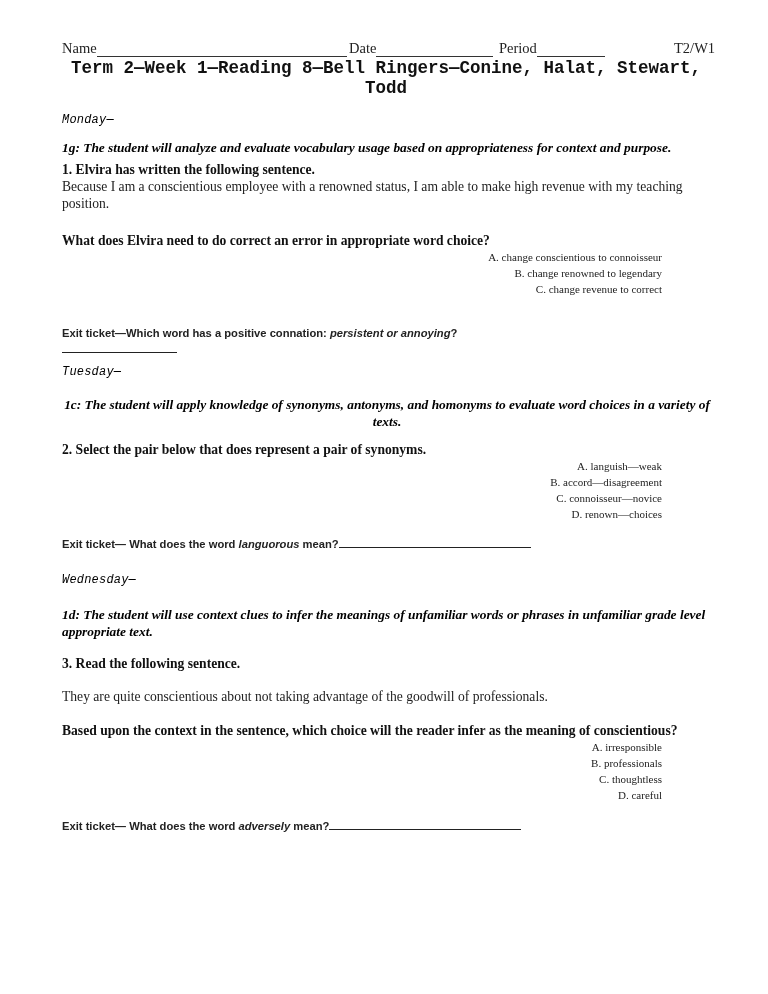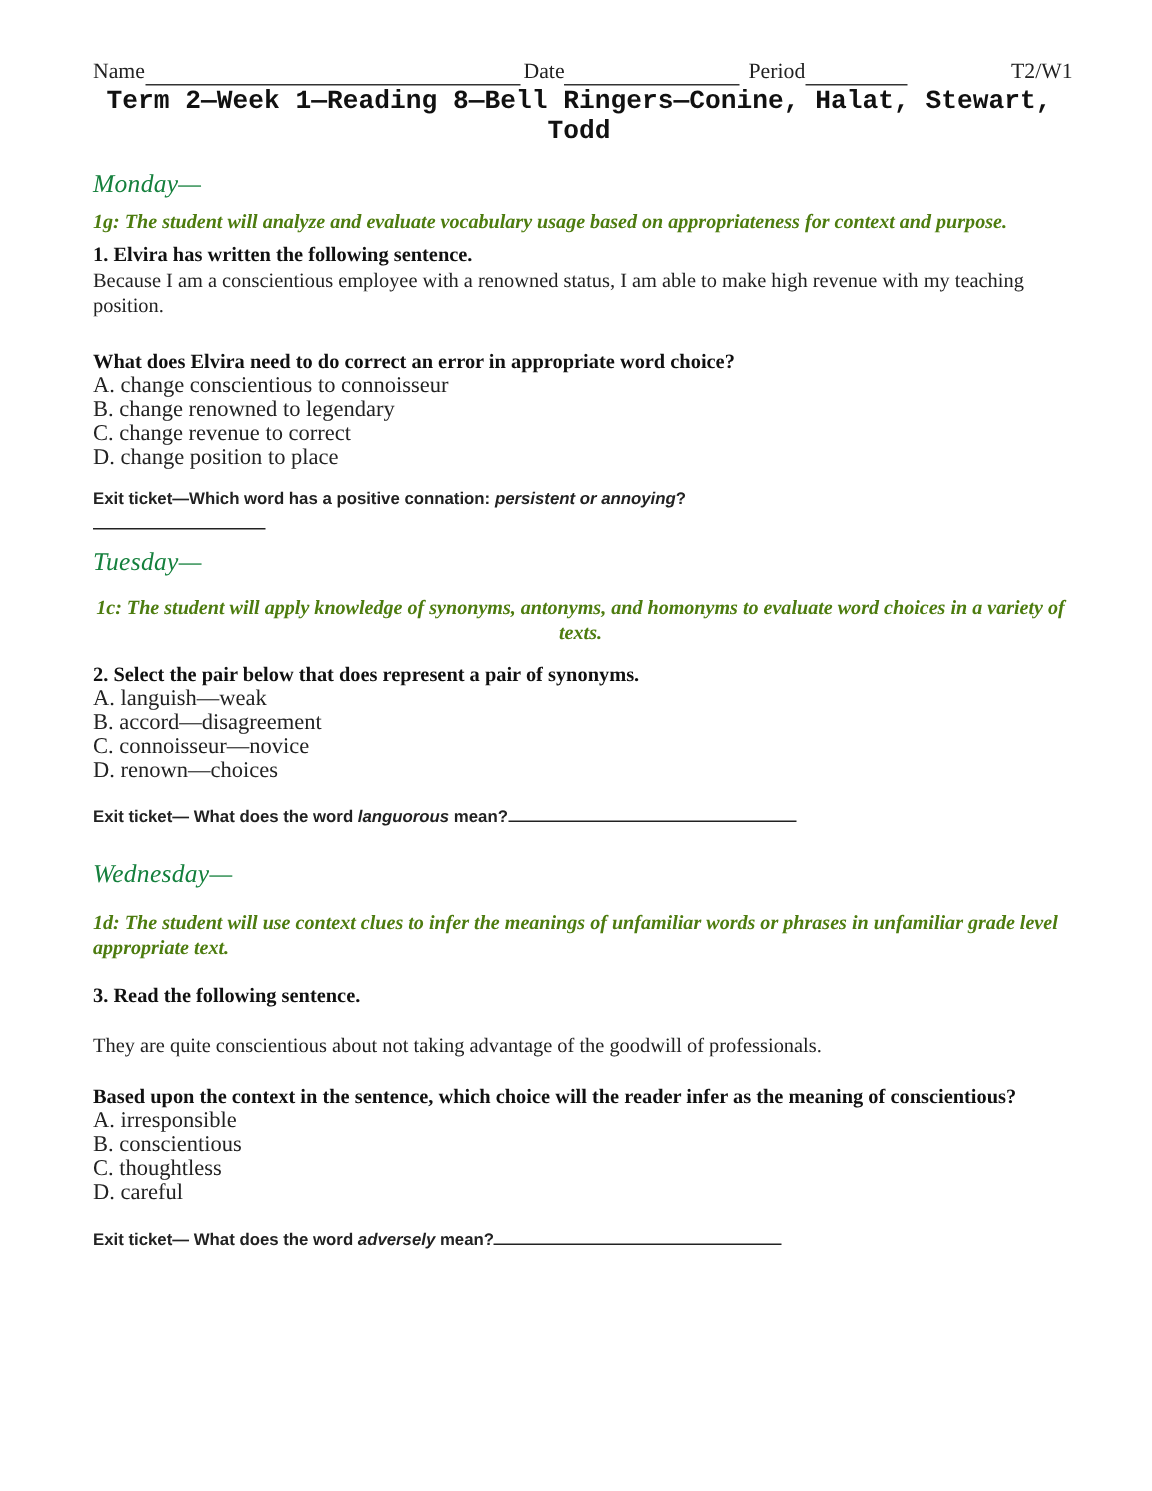--- a/index.html
+++ b/index.html
@@ -8,34 +8,34 @@
 
   .hdr-row { position: absolute; left: 61px; top: 40px; width: 650px; height: 18px;
              font-family: "Liberation Serif", serif; font-size: 14.5px; color: #222; }
   .hdr-row span { position: absolute; top: 0; white-space: nowrap; }
   .blank { display: inline-block; border-bottom: 1px solid #333; height: 14px; vertical-align: bottom; }
 
   .title { position: absolute; left: 55px; top: 58px; width: 660px; text-align: center;
            font-family: "Liberation Mono", monospace; font-weight: bold; font-size: 17.5px;
            line-height: 20px; color: #111; }
 
-  .day { position: absolute; left: 61px; font-family: Liberation Serif, serif; font-style: italic;
-         font-size: 17px; color: #15803d; letter-spacing: 0.2px; }
+  .day { position: absolute; left: 61px; font-family: Liberation Mono, monospace; font-style: italic;
+         font-size: 12px; color: #000000; letter-spacing: 0.2px; }
 
   .objective { position: absolute; left: 61px; width: 650px; font-family: "Liberation Serif", serif;
-               font-style: italic; font-weight: bold; font-size: 13.4px; line-height: 17px; color: #4d7c0f; }
+               font-style: italic; font-weight: bold; font-size: 13.4px; line-height: 17px; color: #000000; }
 
   .qtitle { position: absolute; left: 61px; width: 660px; font-family: "Liberation Serif", serif;
             font-weight: bold; font-size: 13.6px; line-height: 16px; color: #111; }
 
   .body-text { position: absolute; left: 61px; width: 650px; font-family: "Liberation Serif", serif;
                font-size: 13.6px; line-height: 16.5px; color: #222; }
 
   .opts { position: absolute; left: 61px; width: 600px; font-family: "Liberation Serif", serif;
-          font-size: 15px; line-height: 16px; color: #222; }
+          font-size: 11px; line-height: 16px; color: #222; text-align: right; }
   .opts div { height: 16px; white-space: nowrap; }
 
   .exit { position: absolute; left: 61px; width: 650px; font-family: Liberation Sans, sans-serif;
           font-weight: bold; font-size: 11.2px; line-height: 14px; color: #222; }
   .exit i { font-weight: bold; }
   .line { display: inline-block; border-bottom: 1.5px solid #222; height: 12px; vertical-align: baseline; }
 </style>
 </head>
 <body>
 
@@ -55,21 +55,20 @@
 
   <div class="day" style="top:113px;">Monday—</div>
   <div class="objective" style="top:139px;">1g: The student will analyze and evaluate vocabulary usage based on appropriateness for context and purpose.</div>
   <div class="qtitle" style="top:162px;">1. Elvira has written the following sentence.</div>
   <div class="body-text" style="top:179px;">Because I am a conscientious employee with a renowned status, I am able to make high revenue with my teaching position.</div>
   <div class="qtitle" style="top:233px;">What does Elvira need to do correct an error in appropriate word choice?</div>
   <div class="opts" style="top:249px;">
     <div>A. change conscientious to connoisseur</div>
     <div>B. change renowned to legendary</div>
     <div>C. change revenue to correct</div>
-    <div>D. change position to place</div>
   </div>
   <div class="exit" style="top:326px; width:470px;">
     <span>Exit ticket—Which word has a positive connation: </span><i>persistent or annoying</i><span>?</span><span class="line" style="width:115px;"></span>
   </div>
 
   <div class="day" style="top:365px;">Tuesday—</div>
   <div class="objective" style="top:396px;text-align:center;">1c: The student will apply knowledge of synonyms, antonyms, and homonyms to evaluate word choices in a variety of texts.</div>
   <div class="qtitle" style="top:442px;">2. Select the pair below that does represent a pair of synonyms.</div>
   <div class="opts" style="top:458px;">
     <div>A. languish—weak</div>
@@ -81,21 +80,21 @@
     <span>Exit ticket— What does the word </span><i>languorous</i><span> mean?</span><span class="line" style="width:192px;"></span>
   </div>
 
   <div class="day" style="top:573px;">Wednesday—</div>
   <div class="objective" style="top:606px;">1d: The student will use context clues to infer the meanings of unfamiliar words or phrases in unfamiliar grade level appropriate text.</div>
   <div class="qtitle" style="top:656px;">3. Read the following sentence.</div>
   <div class="body-text" style="top:689px;">They are quite conscientious about not taking advantage of the goodwill of professionals.</div>
   <div class="qtitle" style="top:723px;">Based upon the context in the sentence, which choice will the reader infer as the meaning of conscientious?</div>
   <div class="opts" style="top:739px;">
     <div>A. irresponsible</div>
-    <div>B. conscientious</div>
+    <div>B. professionals</div>
     <div>C. thoughtless</div>
     <div>D. careful</div>
   </div>
   <div class="exit" style="top:817px;">
     <span>Exit ticket— What does the word </span><i>adversely</i><span> mean?</span><span class="line" style="width:192px;"></span>
   </div>
 
 </div>
 
 </body></html>

